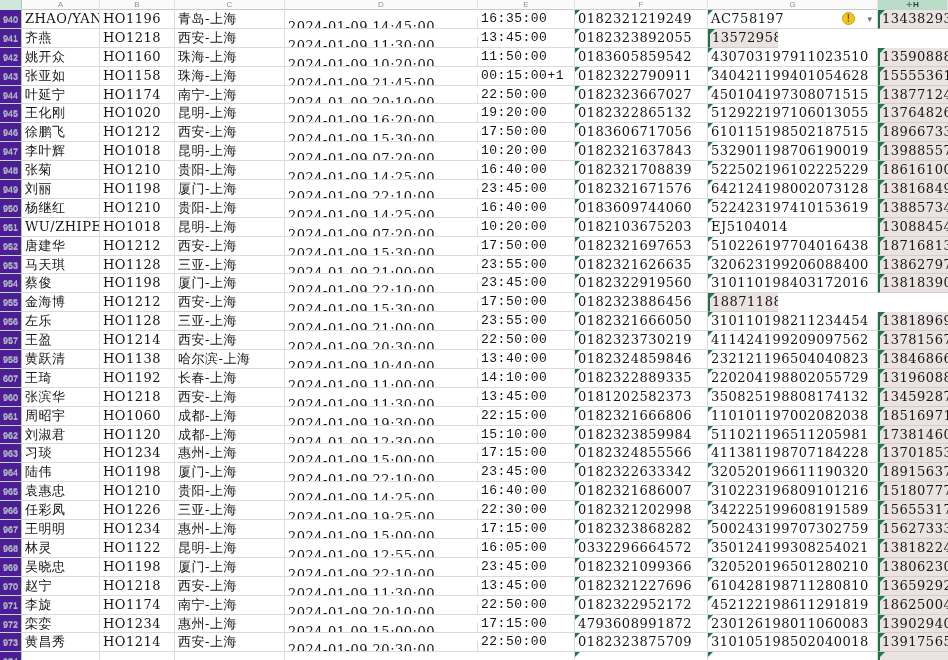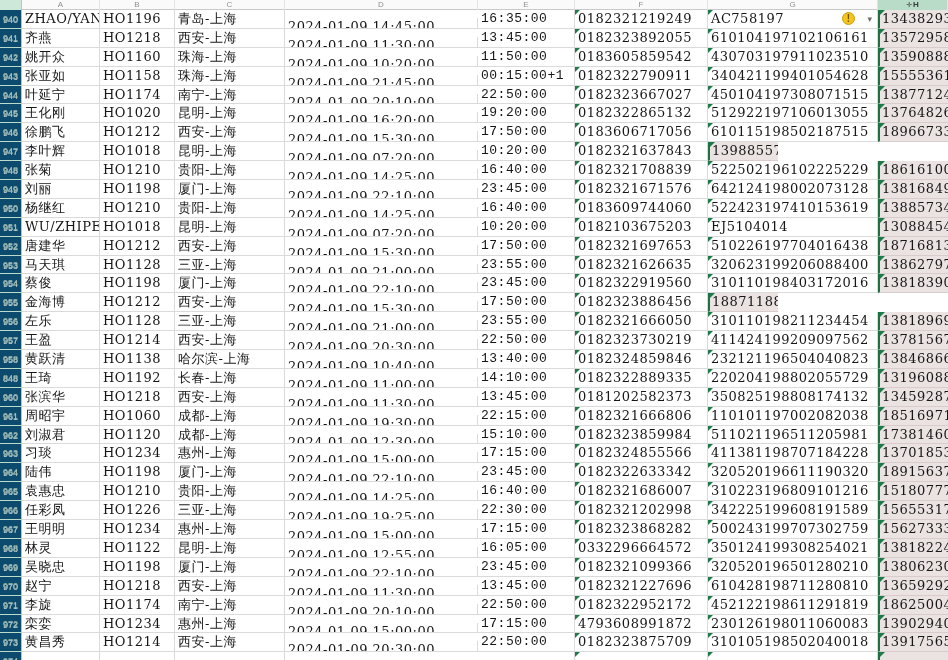--- a/index.html
+++ b/index.html
@@ -25,21 +25,21 @@
   .ch-e{width:97px;flex:0 0 97px;}
   .ch-f{width:133px;flex:0 0 133px;}
   .ch-g{width:170px;flex:0 0 170px;}
   .ch-h{width:70px;flex:0 0 70px;}
   .col-head.selected{background:#b9dcc9;color:#3a3a3a;font-weight:bold;}
   .cursor-icon{display:inline-block;font-size:7px;color:#444;margin-right:1px;vertical-align:top;}
   
   .grid-body{position:absolute;top:10px;left:0;width:948px;}
   .row{display:flex;height:18.9px;}
   .row-head{
-    width:22px;flex:0 0 22px;background:#0c4a6e;
+    width:22px;flex:0 0 22px;background:#4c1d95;
     border-right:1px solid #a9cdbb;border-bottom:1px solid #bcdccb;
     font-family:"Liberation Sans","DejaVu Sans",sans-serif;
     font-size:9px;color:#9dbcab;text-align:center;line-height:18px;
     text-shadow:0 1px 0 rgba(255,255,255,0.75);overflow:hidden;
   }
   .cell{
     position:relative;border-right:1px solid #dadada;border-bottom:1px solid #dadada;
     font-size:13px;line-height:18px;color:#161616;
     padding-left:3px;white-space:pre;overflow:hidden;letter-spacing:0.5px;
   }
@@ -98,21 +98,20 @@
         <div class="cell c-h"><span class="tri"></span><span>134382933</span></div>
       </div>
       <div class="row">
         <div class="row-head">941</div>
         <div class="cell c-a"><span>齐燕</span></div>
         <div class="cell c-b"><span>HO1218</span></div>
         <div class="cell c-c"><span>西安-上海</span></div>
         <div class="cell c-d"><span>2024-01-09 11:30:00</span></div>
         <div class="cell c-e"><span>13:45:00</span></div>
         <div class="cell c-f"><span class="tri"></span><span>0182323892055</span></div>
-        <div class="cell c-g"><span class="tri"></span><span>610104197102106161</span></div>
         <div class="cell c-h"><span class="tri"></span><span>135729583</span></div>
       </div>
       <div class="row">
         <div class="row-head">942</div>
         <div class="cell c-a"><span>姚开众</span></div>
         <div class="cell c-b"><span>HO1160</span></div>
         <div class="cell c-c"><span>珠海-上海</span></div>
         <div class="cell c-d"><span>2024-01-09 10:20:00</span></div>
         <div class="cell c-e"><span>11:50:00</span></div>
         <div class="cell c-f"><span class="tri"></span><span>0183605859542</span></div>
@@ -164,20 +163,21 @@
         <div class="cell c-h"><span class="tri"></span><span>189667333</span></div>
       </div>
       <div class="row">
         <div class="row-head">947</div>
         <div class="cell c-a"><span>李叶辉</span></div>
         <div class="cell c-b"><span>HO1018</span></div>
         <div class="cell c-c"><span>昆明-上海</span></div>
         <div class="cell c-d"><span>2024-01-09 07:20:00</span></div>
         <div class="cell c-e"><span>10:20:00</span></div>
         <div class="cell c-f"><span class="tri"></span><span>0182321637843</span></div>
+        <div class="cell c-g"><span class="tri"></span><span>532901198706190019</span></div>
         <div class="cell c-h"><span class="tri"></span><span>139885576</span></div>
       </div>
       <div class="row">
         <div class="row-head">948</div>
         <div class="cell c-a"><span>张菊</span></div>
         <div class="cell c-b"><span>HO1210</span></div>
         <div class="cell c-c"><span>贵阳-上海</span></div>
         <div class="cell c-d"><span>2024-01-09 14:25:00</span></div>
         <div class="cell c-e"><span>16:40:00</span></div>
         <div class="cell c-f"><span class="tri"></span><span>0182321708839</span></div>
@@ -287,21 +287,21 @@
         <div class="cell c-a"><span>黄跃清</span></div>
         <div class="cell c-b"><span>HO1138</span></div>
         <div class="cell c-c"><span>哈尔滨-上海</span></div>
         <div class="cell c-d"><span>2024-01-09 10:40:00</span></div>
         <div class="cell c-e"><span>13:40:00</span></div>
         <div class="cell c-f"><span class="tri"></span><span>0182324859846</span></div>
         <div class="cell c-g"><span class="tri"></span><span>232121196504040823</span></div>
         <div class="cell c-h"><span class="tri"></span><span>138468660</span></div>
       </div>
       <div class="row">
-        <div class="row-head">848</div>
+        <div class="row-head">607</div>
         <div class="cell c-a"><span>王琦</span></div>
         <div class="cell c-b"><span>HO1192</span></div>
         <div class="cell c-c"><span>长春-上海</span></div>
         <div class="cell c-d"><span>2024-01-09 11:00:00</span></div>
         <div class="cell c-e"><span>14:10:00</span></div>
         <div class="cell c-f"><span class="tri"></span><span>0182322889335</span></div>
         <div class="cell c-g"><span class="tri"></span><span>220204198802055729</span></div>
         <div class="cell c-h"><span class="tri"></span><span>131960885</span></div>
       </div>
       <div class="row">

